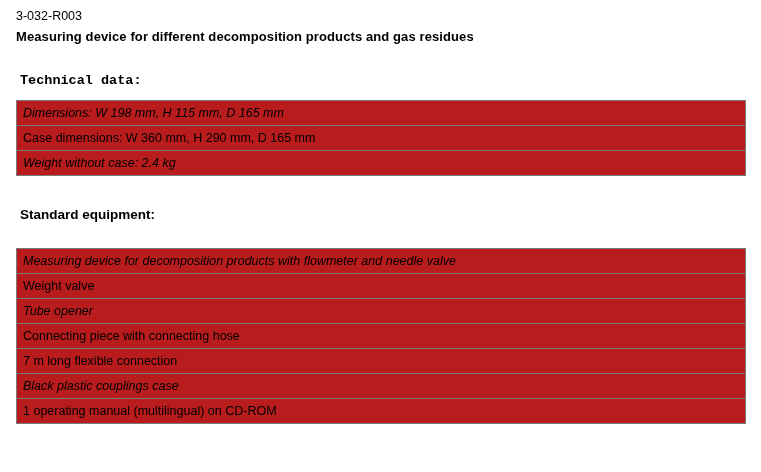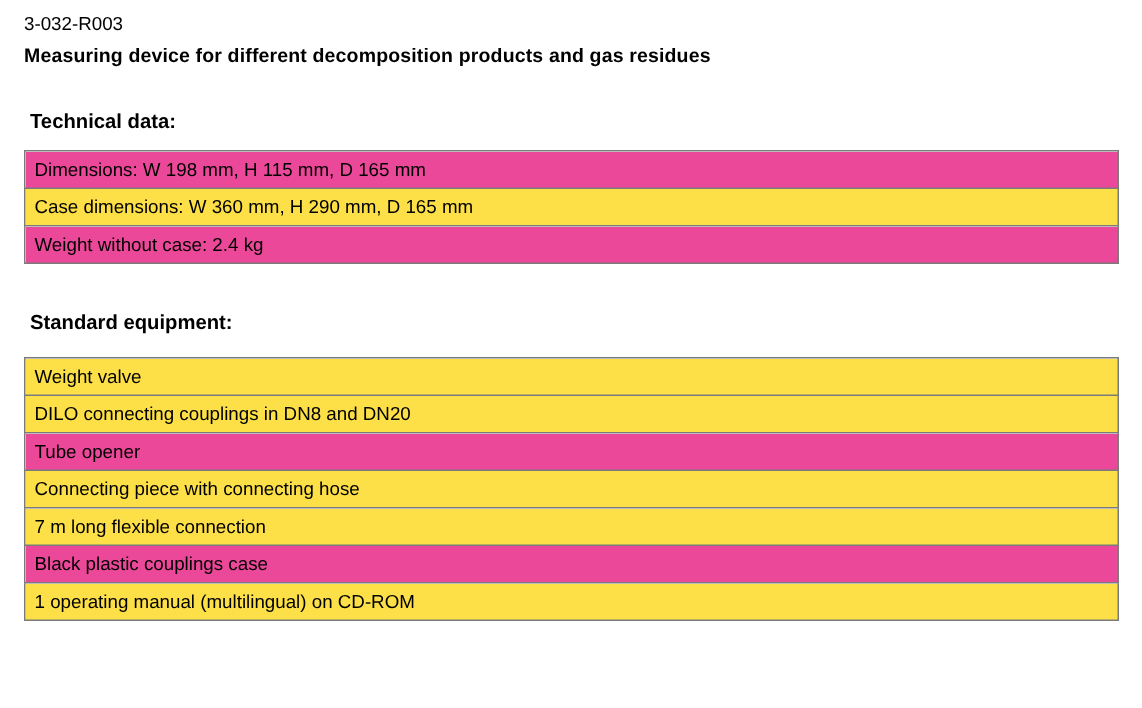--- a/index.html
+++ b/index.html
@@ -34,44 +34,46 @@
     margin: 0 0 0 0;
     letter-spacing: 0.1px;
   }
   .section-heading {
     font-size: 13.5px;
     font-weight: bold;
     line-height: 18px;
   }
   .heading-tech {
     margin: 26px 0 10px 4px;
+    font-family: Liberation Mono, monospace;
   }
   .heading-std {
-    margin: 30px 0 14px 4px;
+    margin: 30px 0 24px 4px;
   }
   table.spec {
     border-collapse: collapse;
     width: 730px;
     table-layout: fixed;
   }
   table.spec tr td {
     border: 1px solid #7b7b7b;
     font-size: 12.5px;
     line-height: 15px;
     padding: 4px 0 4px 6px;
     height: 16px;
     vertical-align: middle;
     white-space: nowrap;
     overflow: hidden;
   }
   tr.shaded td {
-    background: #ec4899;
+    background: #b91c1c;
+    font-style: italic;
   }
   tr.plain td {
-    background: #fde047;
+    background: #b91c1c;
   }
 </style>
 </head>
 <body>
 
 <div class="page">
 
   <div class="doc-code">3-032-R003</div>
   <div class="doc-title">Measuring device for different decomposition products and gas residues</div>
 
@@ -88,25 +90,25 @@
       <tr class="shaded">
         <td>Weight without case: 2.4 kg</td>
       </tr>
     </tbody>
   </table>
 
   <div class="section-heading heading-std">Standard equipment:</div>
 
   <table class="spec">
     <tbody>
+      <tr class="shaded">
+        <td>Measuring device for decomposition products with flowmeter and needle valve</td>
+      </tr>
       <tr class="plain">
         <td>Weight valve</td>
-      </tr>
-      <tr class="plain">
-        <td>DILO connecting couplings in DN8 and DN20</td>
       </tr>
       <tr class="shaded">
         <td>Tube opener</td>
       </tr>
       <tr class="plain">
         <td>Connecting piece with connecting hose</td>
       </tr>
       <tr class="plain">
         <td>7 m long flexible connection</td>
       </tr>

